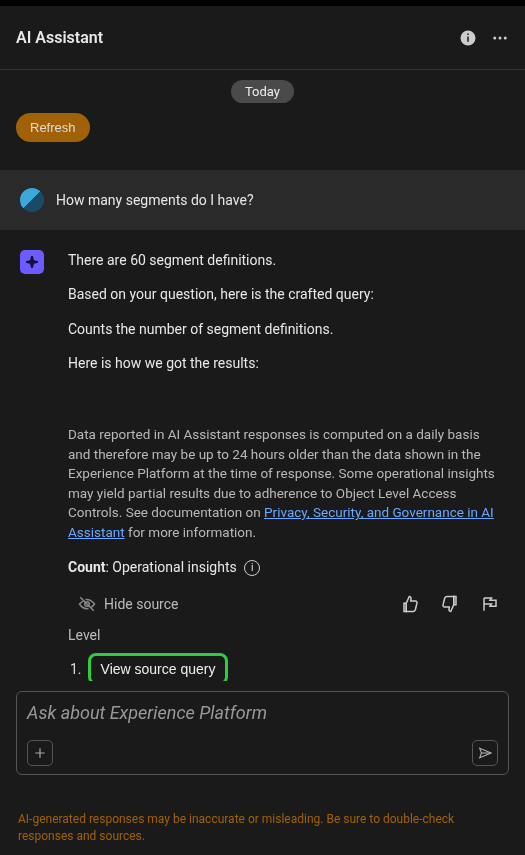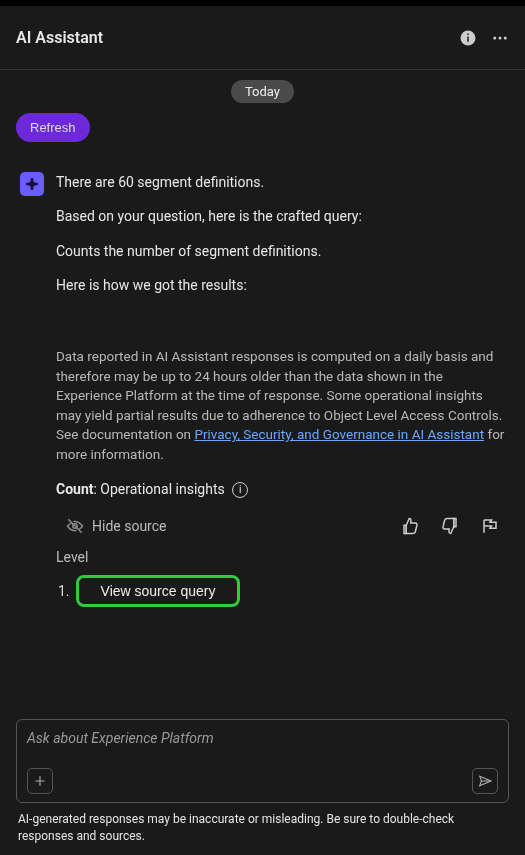--- a/index.html
+++ b/index.html
@@ -54,21 +54,21 @@
     background: #4a4a4a;
     color: #eee;
     padding: 4px 14px;
     border-radius: 14px;
     font-size: 13px;
   }
   .refresh-row {
     padding: 4px 16px 10px;
   }
   .refresh-btn {
-    background: #6d28d9;
+    background: #a16207;
     color: #ddd;
     border: none;
     padding: 7px 14px;
     border-radius: 16px;
     font-size: 13px;
     cursor: pointer;
   }
   .chat {
     flex: 1;
     overflow-y: auto;
@@ -83,21 +83,21 @@
   }
   .avatar {
     width: 24px;
     height: 24px;
     border-radius: 50%;
     background: linear-gradient(135deg, #3aa8d8 0 50%, #1a4a68 50% 100%);
     flex-shrink: 0;
   }
   .ai-block {
     display: flex;
-    gap: 12px;
+    gap: 24px;
     padding: 20px 20px 10px;
   }
   .ai-icon {
     width: 24px;
     height: 24px;
     border-radius: 5px;
     background: #6b5cff;
     display: flex;
     align-items: center;
     justify-content: center;
@@ -176,21 +176,21 @@
   .source-item {
     display: flex;
     align-items: center;
     gap: 6px;
     padding-left: 2px;
   }
   .source-num { color: #ddd; }
   .view-query-btn {
     border: 3px solid #2ecc40;
     border-radius: 8px;
-    padding: 5px 22px;
+    padding: 5px 10px;
     color: #eee;
     background: transparent;
     cursor: pointer;
     font-size: 14px;
   }
   .composer-wrap {
     padding: 10px 16px 4px;
   }
   .composer {
     border: 1px solid #555;
@@ -198,43 +198,44 @@
     padding: 10px 10px 8px;
     min-height: 84px;
     display: flex;
     flex-direction: column;
     justify-content: space-between;
     background: #1a1a1a;
   }
   .composer-placeholder {
     color: #999;
     font-style: italic;
-    font-size: 14px;
+    font-size: 18px;
   }
   .composer-actions {
     display: flex;
     justify-content: space-between;
     align-items: flex-end;
   }
   .plus-btn, .send-btn {
     width: 26px; height: 26px;
     border: 1px solid #555;
     border-radius: 5px;
     display: flex;
     align-items: center;
     justify-content: center;
     color: #aaa;
     cursor: pointer;
     background: transparent;
   }
   .footer-note {
-    color: #e5e5e5;
+    color: #a16207;
     font-size: 12px;
     padding: 4px 18px 10px;
     line-height: 1.4;
+    margin-top: 28px;
   }
   svg { display: block; }
 </style>
 </head>
 <body>
 
 <div class="topbar"></div>
 
 <div class="header">
   <div class="header-title">AI Assistant</div>
@@ -261,20 +262,24 @@
 <div class="date-row">
   <div class="date-chip">Today</div>
 </div>
 
 <div class="refresh-row">
   <button class="refresh-btn">Refresh</button>
 </div>
 
 <div class="chat">
 
+  <div class="user-msg">
+    <div class="avatar"></div>
+    <div>How many segments do I have?</div>
+  </div>
 
   <div class="ai-block">
     <div class="ai-icon">
       <svg width="14" height="14" viewBox="0 0 24 24" fill="none" stroke="#1a103f" stroke-width="3">
           <path d="M12 2 L14 10 L22 12 L14 14 L12 22 L10 14 L2 12 L10 10 Z" fill="#1a103f"></path>
         </svg>
     </div>
     <div class="ai-content">
       <p>There are 60 segment definitions.</p>
       <p>Based on your question, here is the crafted query:</p>

